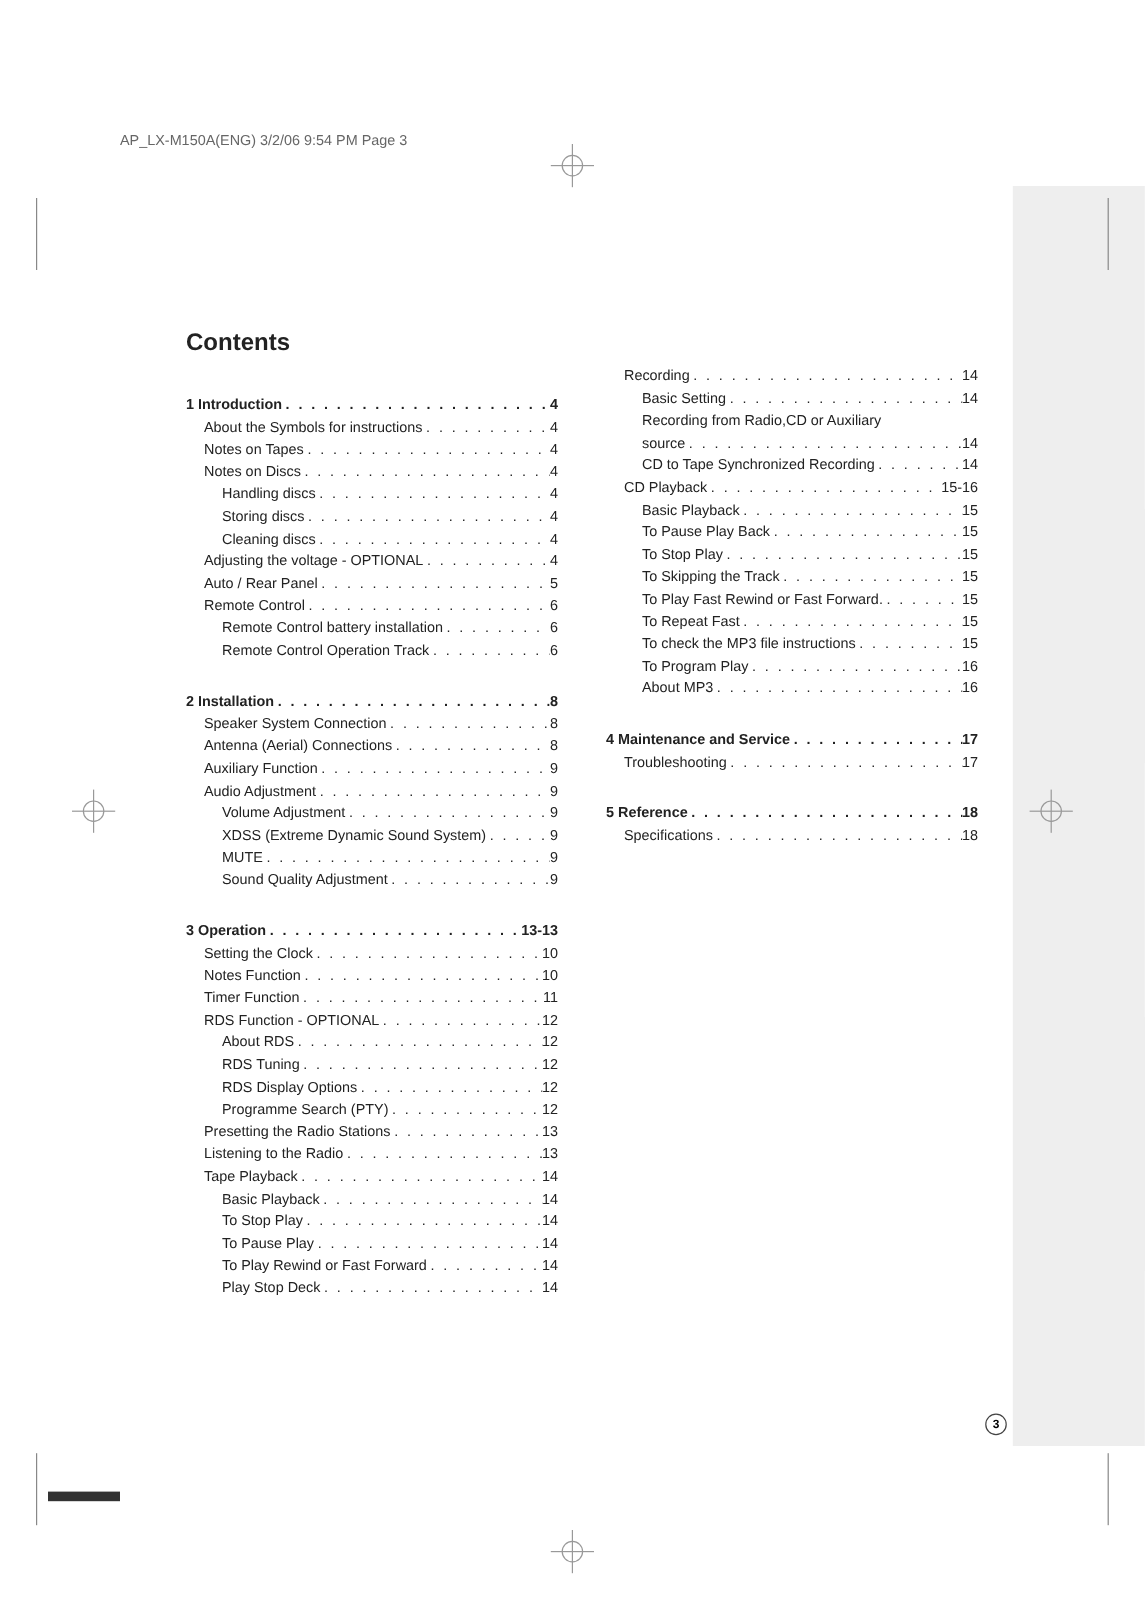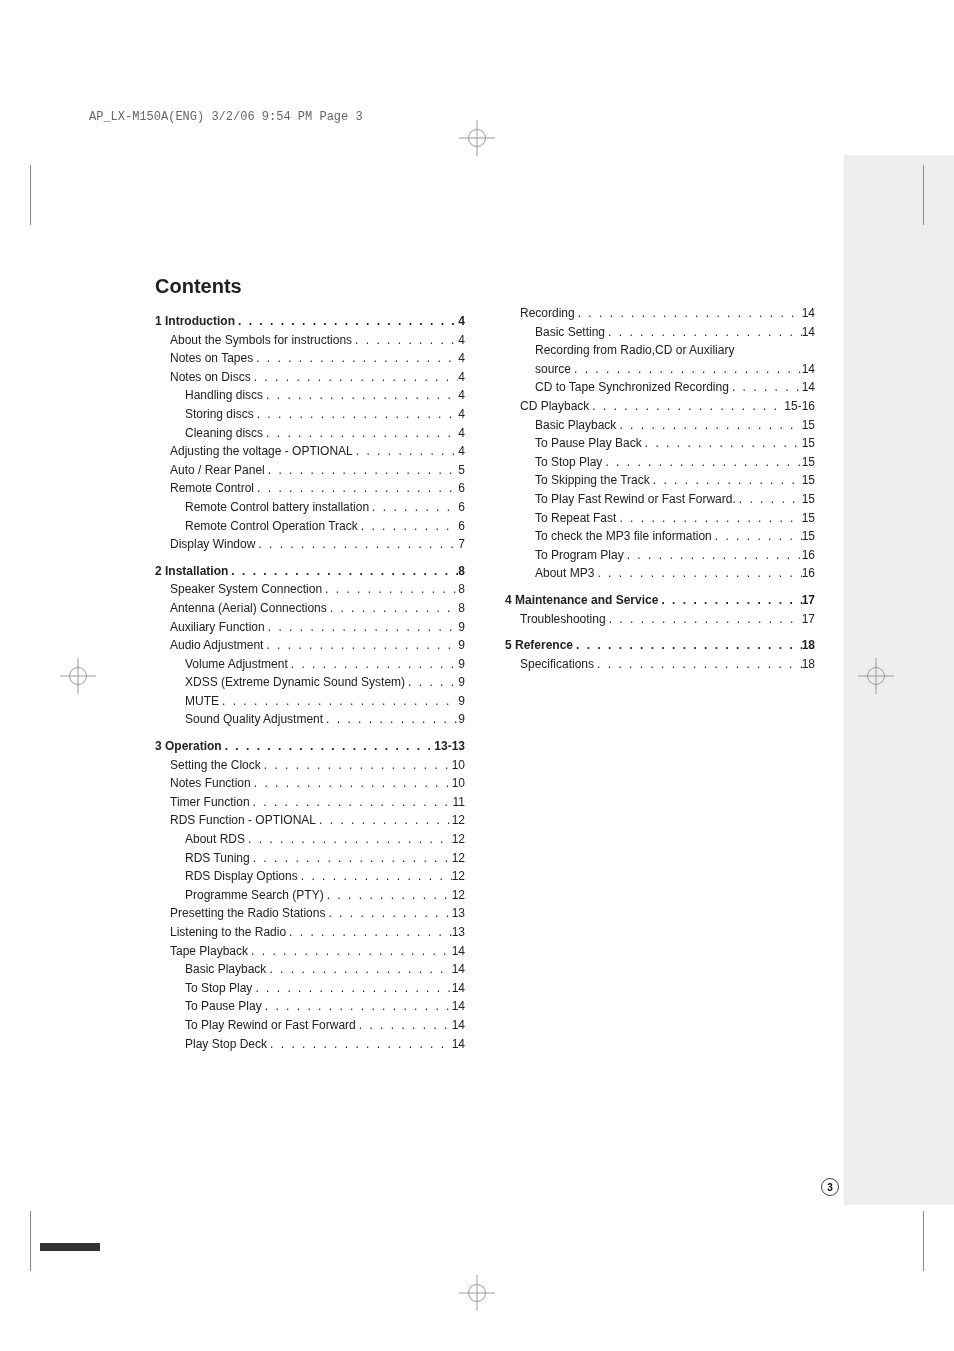--- a/index.html
+++ b/index.html
@@ -36,23 +36,23 @@
     width: 18px; height: 18px; border: 1px solid #999; border-radius: 50%;
     transform: translate(-50%, -50%);
   }
   .reg-top { left: 50%; top: 120px; transform: translateX(-50%); }
   .reg-bot { left: 50%; bottom: 40px; transform: translateX(-50%); }
   .reg-left { left: 60px; top: 50%; transform: translateY(-50%); }
   .reg-right { right: 60px; top: 50%; transform: translateY(-50%); }
 
   .header-line {
     position: absolute;
-    left: 89px; top: 110px;
+    left: 100px; top: 110px;
     font-size: 12px; color: #666;
-    font-family: Liberation Mono, monospace;
+    font-family: Liberation Sans, sans-serif;
   }
 
   .gray-panel {
     position: absolute;
     right: 0; top: 155px;
     width: 110px; height: 1050px;
     background: #eeeeee;
   }
 
   .content-area {
@@ -89,21 +89,21 @@
     padding: 0 3px;
   }
   .dots::after {
     content: " . . . . . . . . . . . . . . . . . . . . . . . . . . . . . . . . . . . . . . . .";
     color: #222;
   }
   .toc-page { flex: 0 0 auto; }
   .bold { font-weight: bold; }
   .ind1 { padding-left: 15px; display: flex; justify-content: flex-end; }
   .ind2 { padding-left: 30px; display: flex; }
-  .sec { margin-top: 8px; }
+  .sec { margin-top: 24px; }
 
   .page-num-circle {
     position: absolute;
     right: 115px;
     bottom: 155px;
     width: 18px; height: 18px;
     border: 1px solid #444;
     border-radius: 50%;
     display: flex; align-items: center; justify-content: center;
     font-size: 10px; font-weight: bold;
@@ -199,25 +199,20 @@
           <div class="toc-line ind2">
             <span class="toc-label">Remote Control battery installation</span>
             <span class="dots"></span>
             <span class="toc-page">6</span>
           </div>
           <div class="toc-line ind2">
             <span class="toc-label">Remote Control Operation Track</span>
             <span class="dots"></span>
             <span class="toc-page">6</span>
           </div>
-          <div class="toc-line ind1">
-            <span class="toc-label">Display Window</span>
-            <span class="dots"></span>
-            <span class="toc-page">7</span>
-          </div>
           <div class="toc-line bold sec">
             <span class="toc-label">2 Installation</span>
             <span class="dots"></span>
             <span class="toc-page">8</span>
           </div>
           <div class="toc-line ind1">
             <span class="toc-label">Speaker System Connection</span>
             <span class="dots"></span>
             <span class="toc-page">8</span>
           </div>
@@ -395,21 +390,21 @@
             <span class="toc-label">To Play Fast Rewind or Fast Forward.</span>
             <span class="dots"></span>
             <span class="toc-page">15</span>
           </div>
           <div class="toc-line ind2">
             <span class="toc-label">To Repeat Fast</span>
             <span class="dots"></span>
             <span class="toc-page">15</span>
           </div>
           <div class="toc-line ind2">
-            <span class="toc-label">To check the MP3 file information</span>
+            <span class="toc-label">To check the MP3 file instructions</span>
             <span class="dots"></span>
             <span class="toc-page">15</span>
           </div>
           <div class="toc-line ind2">
             <span class="toc-label">To Program Play</span>
             <span class="dots"></span>
             <span class="toc-page">16</span>
           </div>
           <div class="toc-line ind2">
             <span class="toc-label">About MP3</span>

